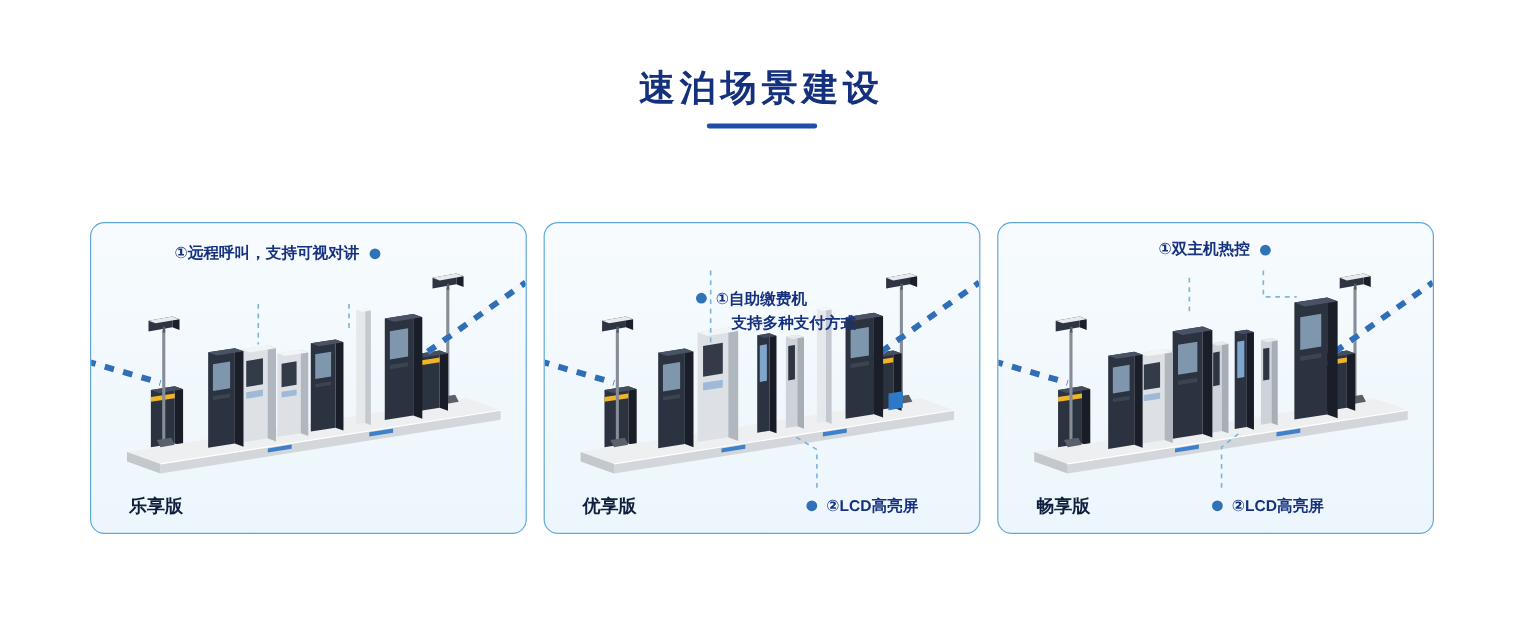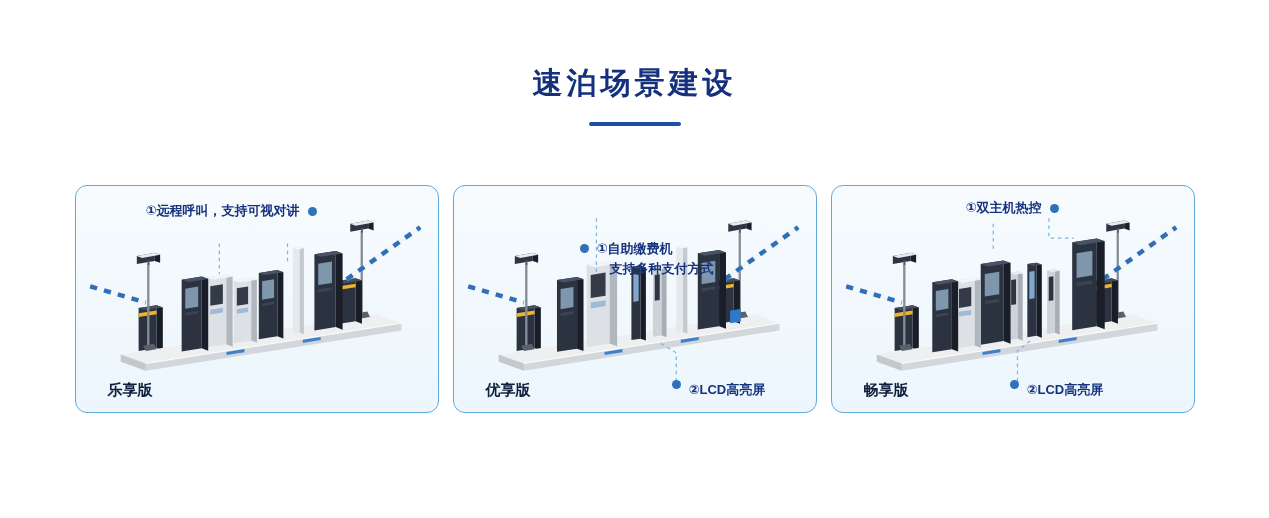--- a/index.html
+++ b/index.html
@@ -3,35 +3,35 @@
 <meta charset="utf-8">
 <style>
   html,body { margin:0; padding:0; }
   body {
     width:1269px; height:518px;
     background:#ffffff;
     font-family:"Liberation Sans","DejaVu Sans",sans-serif;
     position:relative; overflow:hidden;
   }
   .page-title {
-    margin:18px; padding-top:45px;
+    margin:8px; padding-top:45px;
     text-align:center;
     font-size:30px; font-weight:bold;
     color:#15317e; letter-spacing:4px;
   }
   .title-underline {
     width:92px; height:4px; background:#1d4fa8;
     margin:9px auto 0; border-radius:2px;
   }
   .cards-row {
     position:absolute; top:185px; left:0; right:0;
     display:flex; justify-content:center; gap:14px;
   }
   .card {
-    position:relative; width:364px; height:228px;
+    position:relative; width:364px; height:260px;
     box-sizing:border-box;
     border:1px solid #5ea9d9; border-radius:12px;
     background:linear-gradient(180deg,#f7fbfe 0%,#ecf6fc 100%);
   }
   .scene { position:absolute; left:0; top:0; width:100%; height:100%; }
   .version-label {
     position:absolute; left:16px; bottom:12px;
     font-size:15px; font-weight:bold; color:#0f1f3d; z-index:3;margin-left:16px;
   }
   .ann {
@@ -42,21 +42,21 @@
     width:9px; height:9px; border-radius:50%;
     background:#2e72b8; display:inline-block; flex:none;
   }
   .ann-row { display:flex; align-items:center; gap:8px; }
   .ann-flex { display:flex; gap:8px; align-items:flex-start; }
   .ann-flex .dot { margin-top:5px; }
   .indent { padding-left:13px; }
   .ann-c1 { left:70px; top:15px; }
   .ann-c2-top { left:126px; top:15px;margin-top:38px; }
   .ann-c3-top { left:134px; top:12px; }
-  .ann-bottom { display:flex; gap:8px; bottom:12px; }
+  .ann-bottom { display:flex; align-items:center; gap:8px; bottom:12px; }
   .ann-b2 { left:218px; }
   .ann-b3 { left:178px; }
   .conn { fill:none; stroke:#7fb6de; stroke-width:1.4; stroke-dasharray:4 4; }
 </style>
 </head>
 <body>
 
 <svg width="0" height="0" style="position:absolute" aria-hidden="true">
   <defs>
     <g id="k-dark">

